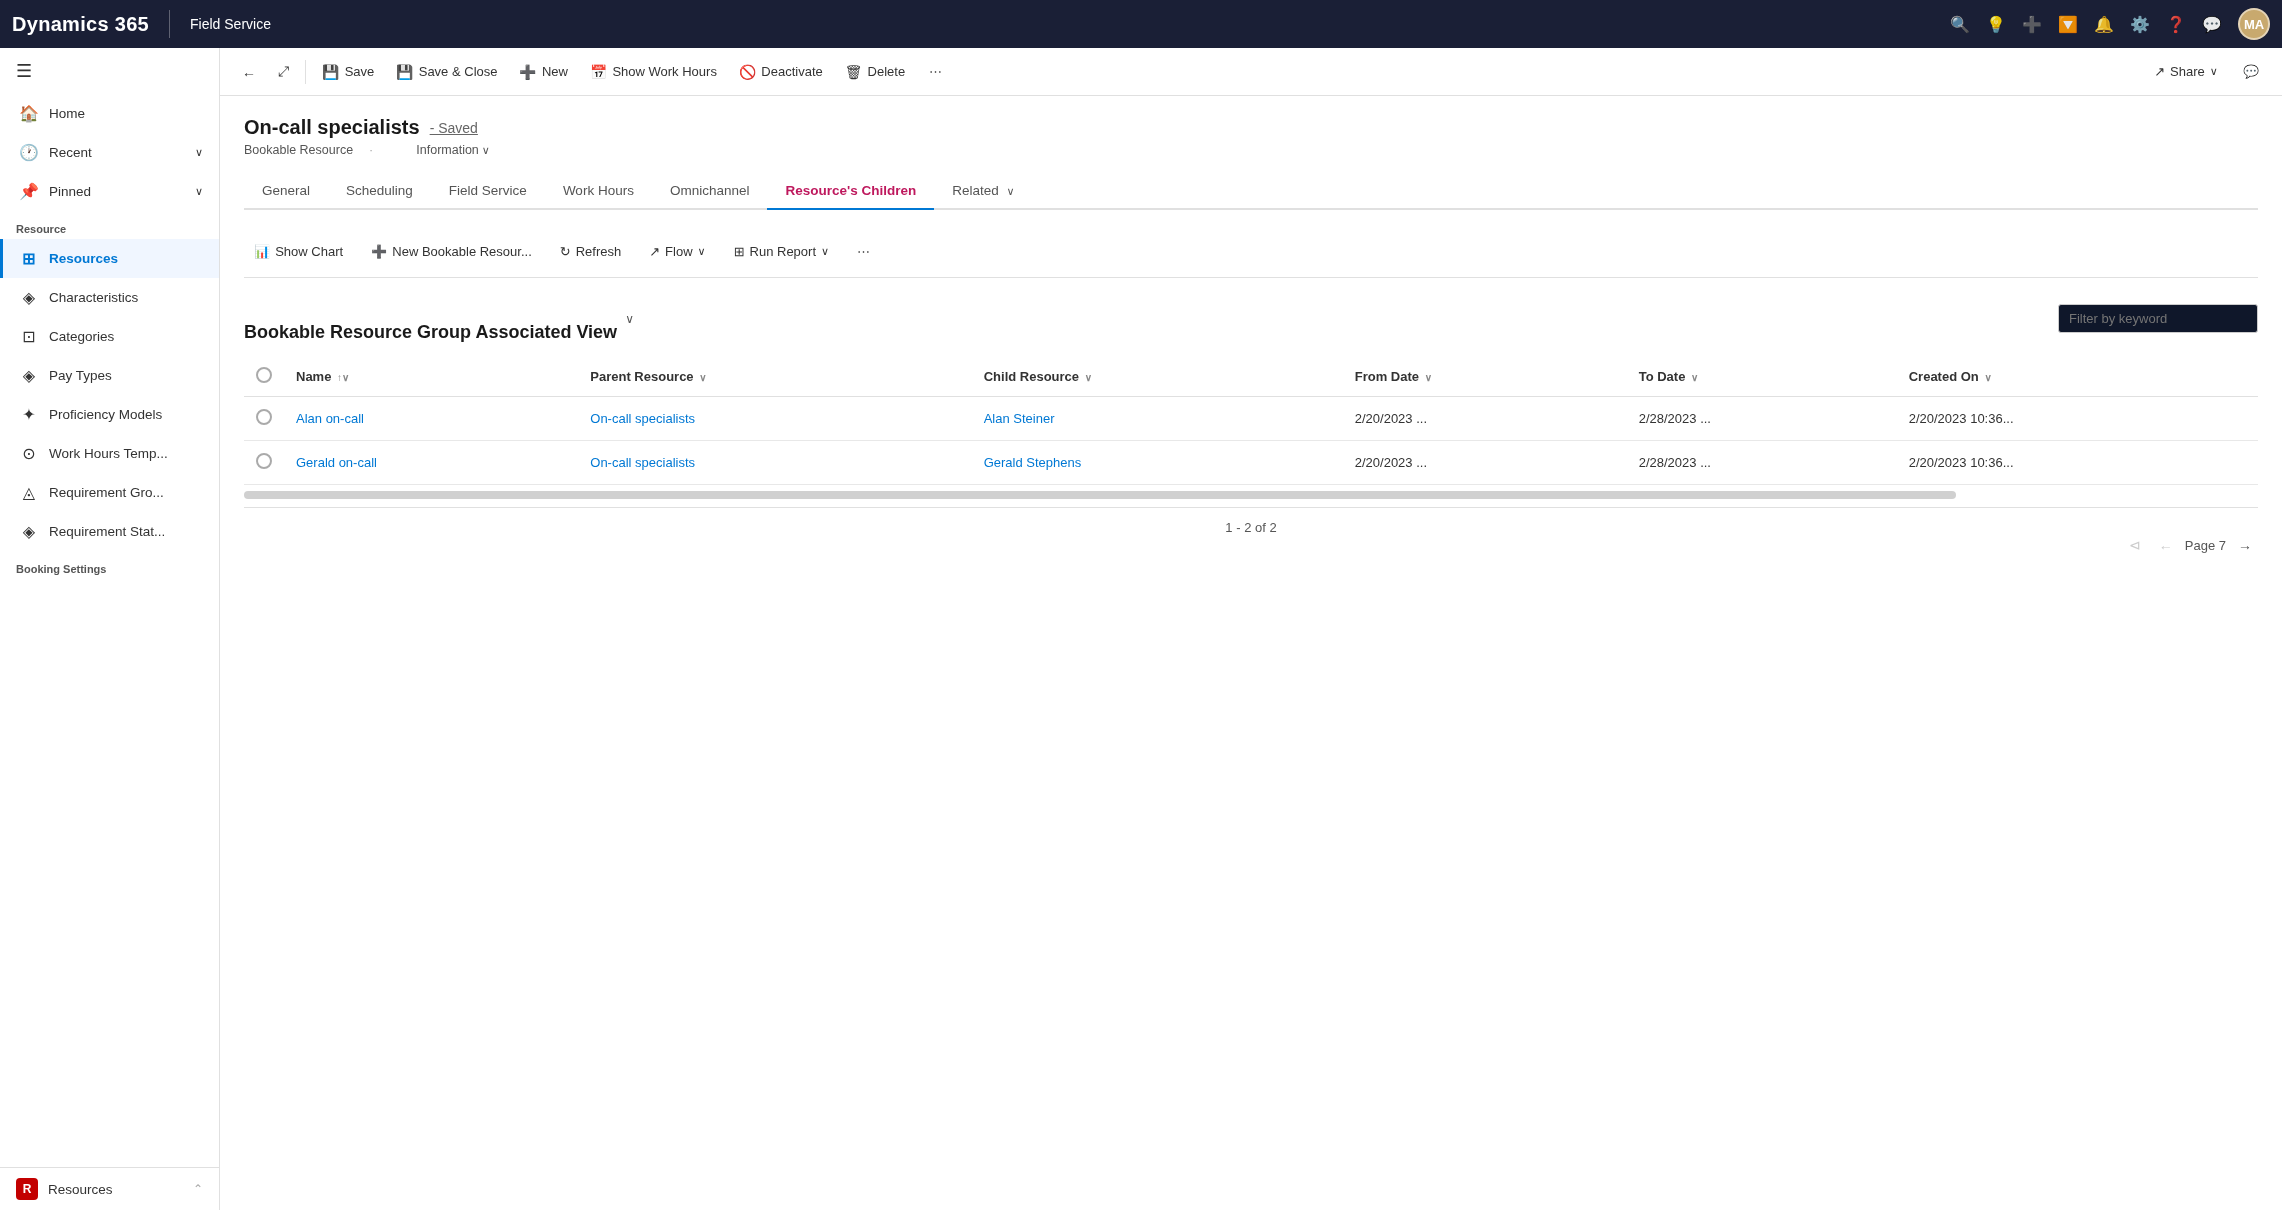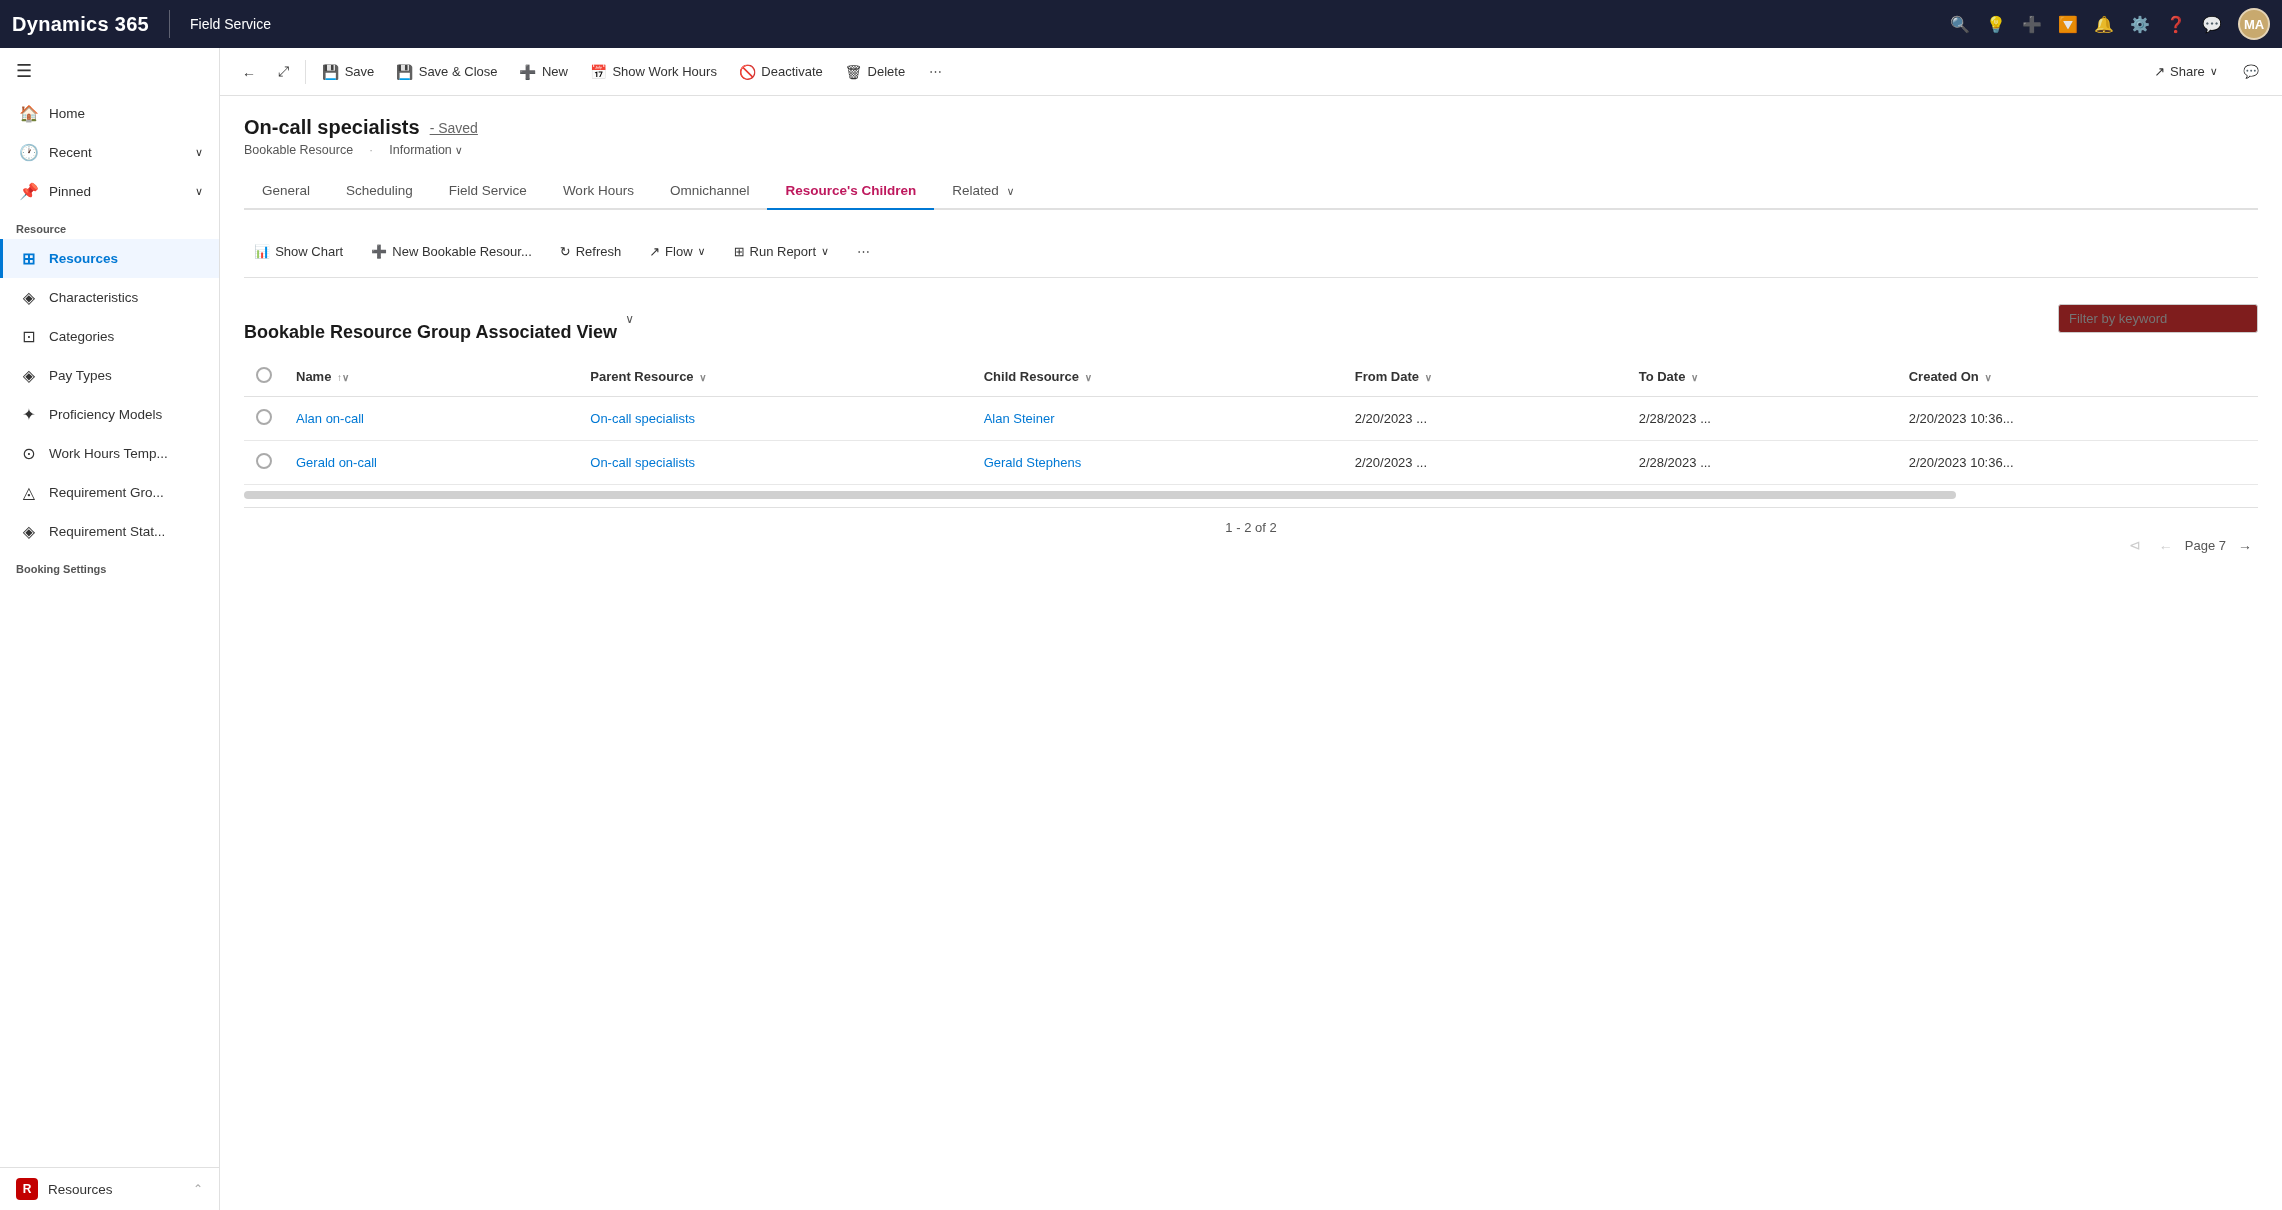--- a/index.html
+++ b/index.html
@@ -108,21 +108,21 @@
 
     
     .page-content { flex: 1; overflow-y: auto; padding: 20px 24px; background: white; }
 
     
     .page-header { margin-bottom: 16px; }
     .page-title { font-size: 20px; font-weight: 600; color: #1a1a1a; display: flex; align-items: center; gap: 10px; }
     .page-saved { color: #666; font-size: 14px; font-weight: 400; text-decoration: underline; }
     .page-breadcrumb { font-size: 12.5px; color: #555; margin-top: 4px; display: flex; align-items: center; gap: 16px; }
     .breadcrumb-sep { color: #aaa; }
-    .breadcrumb-dropdown { display: flex; align-items: center; gap: 3px; cursor: pointer; }
+    .breadcrumb-dropdown { display: flex; align-items: center; gap: 3px; cursor: pointer; margin-left: 27px; }
 
     
     .tabs {
       display: flex;
       border-bottom: 2px solid #e0e0e0;
       margin-bottom: 20px;
       gap: 0;
     }
     .tab {
       padding: 10px 18px;
@@ -158,21 +158,21 @@
     .view-title { font-size: 18px; font-weight: 700; color: #1a1a1a; margin-top: 28px; }
     .view-dropdown-icon { font-size: 12px; color: #555; cursor: pointer; }
     .view-filter {
       margin-left: auto;
       border: 1px solid #ccc;
       border-radius: 3px;
       padding: 6px 10px;
       font-size: 13px;
       color: #aaa;
       min-width: 200px;
-      background: #7f1d1d;
+      background: #0f172a;
     }
 
     
     .data-table { width: 100%; border-collapse: collapse; }
     .data-table th {
       text-align: left;
       padding: 10px 12px;
       font-size: 13px;
       font-weight: 600;
       color: #333;

